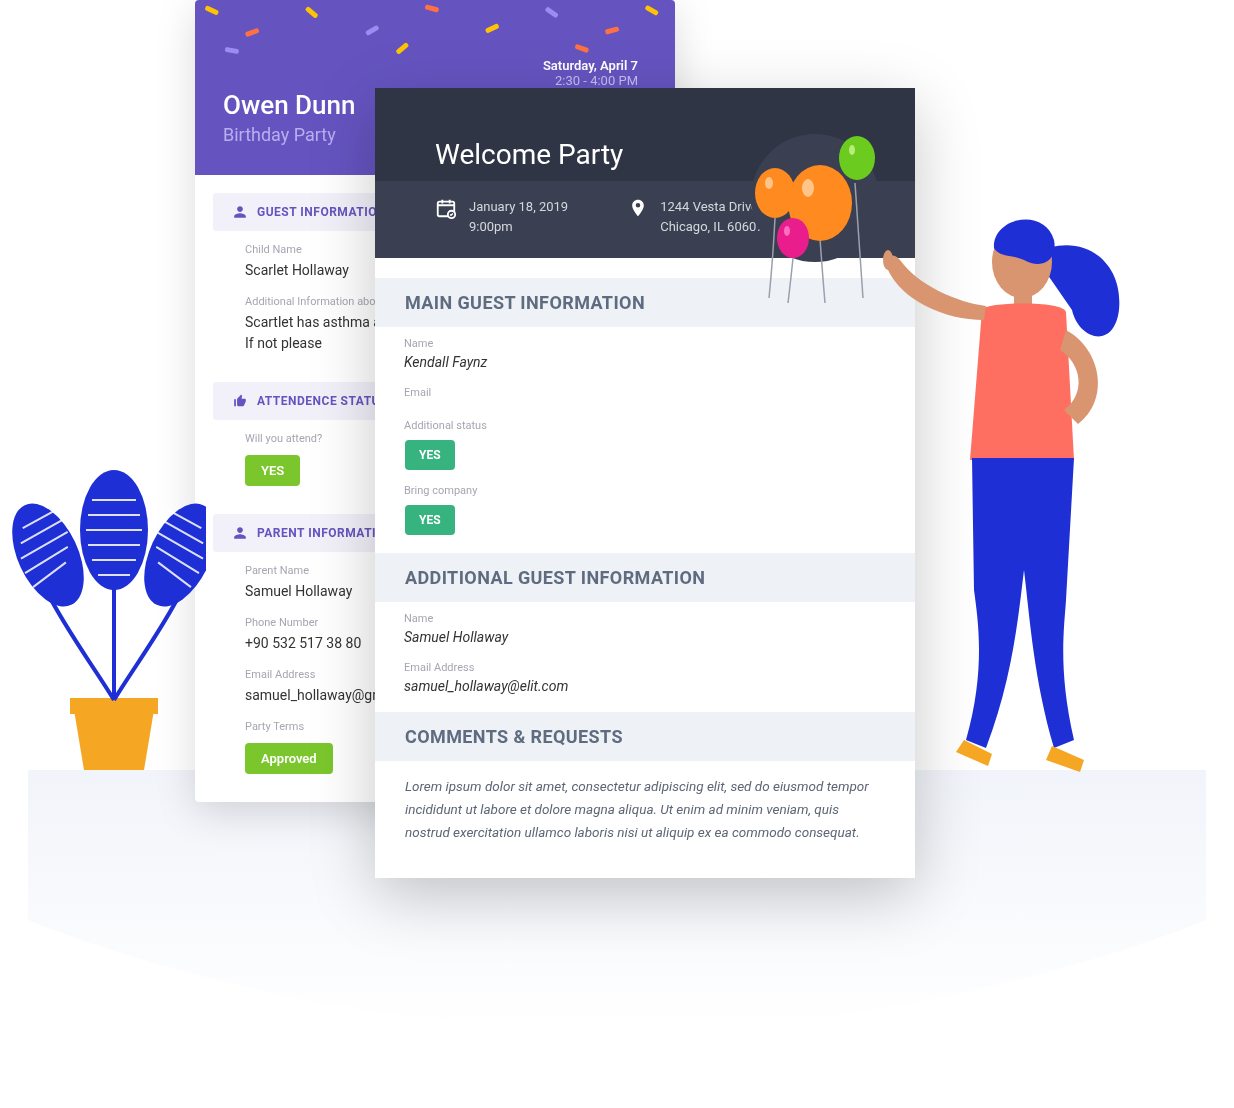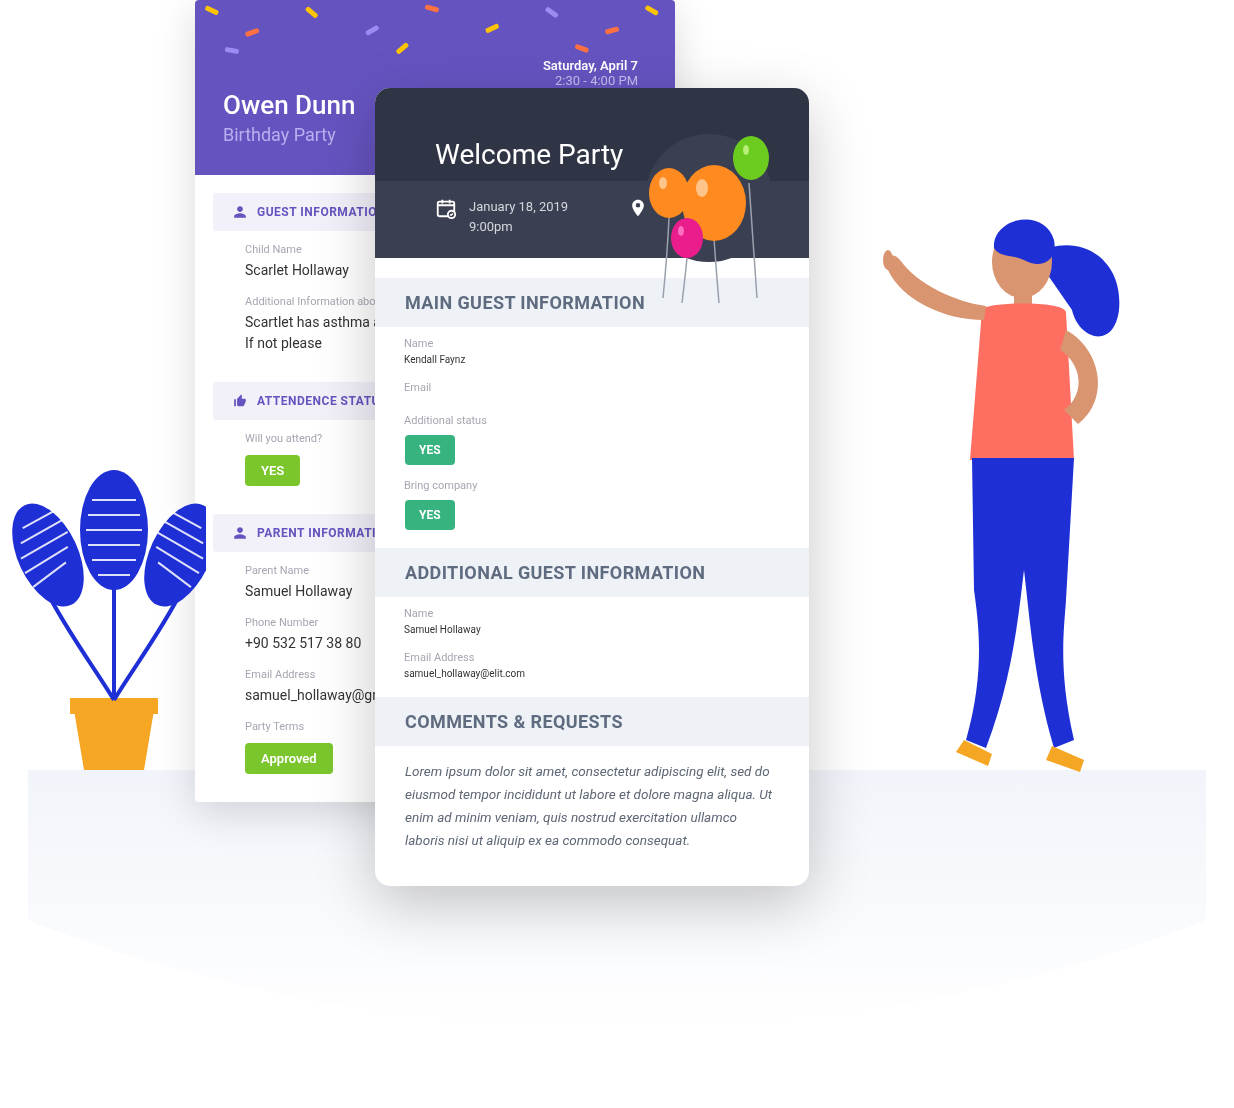--- a/index.html
+++ b/index.html
@@ -72,24 +72,24 @@
     color: #fff;
     font-size: 13px;
     font-weight: 600;
   }
 
   
   .card-dark {
     position: absolute;
     left: 375px;
     top: 88px;
-    width: 434px;
+    width: 540px;
     background: #fff;
     box-shadow: 0 18px 60px rgba(0,0,0,.22);
-    border-radius: 15px;
+    border-radius: 0;
     overflow: hidden;
   }
   .dark-header {
     background: #2F3545;
     color: #fff;
     padding: 50px 30px 10px 60px;
   }
   .dark-header h2 { font-size: 28px; font-weight: 400; }
   .dark-sub {
     background: #3A4051;
@@ -113,21 +113,21 @@
   .dark-section-head {
     background: #EEF2F7;
     color: #5F6C80;
     font-size: 18px;
     font-weight: 700;
     letter-spacing: .4px;
     padding: 14px 30px;
   }
   .dfield { padding: 10px 30px 6px 29px; }
   .dfield .label { font-size: 11px; color: #A6A6B3; margin-bottom: 4px; }
-  .dfield .value { font-size: 10px; color: #333; }
+  .dfield .value { font-size: 14px; color: #333; font-style: italic; }
   .badge {
     display:inline-block; background:#36B37E; color:#fff; font-size:12px;
     font-weight:700; padding:8px 14px; border-radius:4px; margin: 4px 0 4px 30px;
   }
   .comments {
     padding: 14px 30px 34px 30px;
     font-size: 13.5px;
     color: #5D6675;
     line-height: 1.7;
     font-style: italic;

